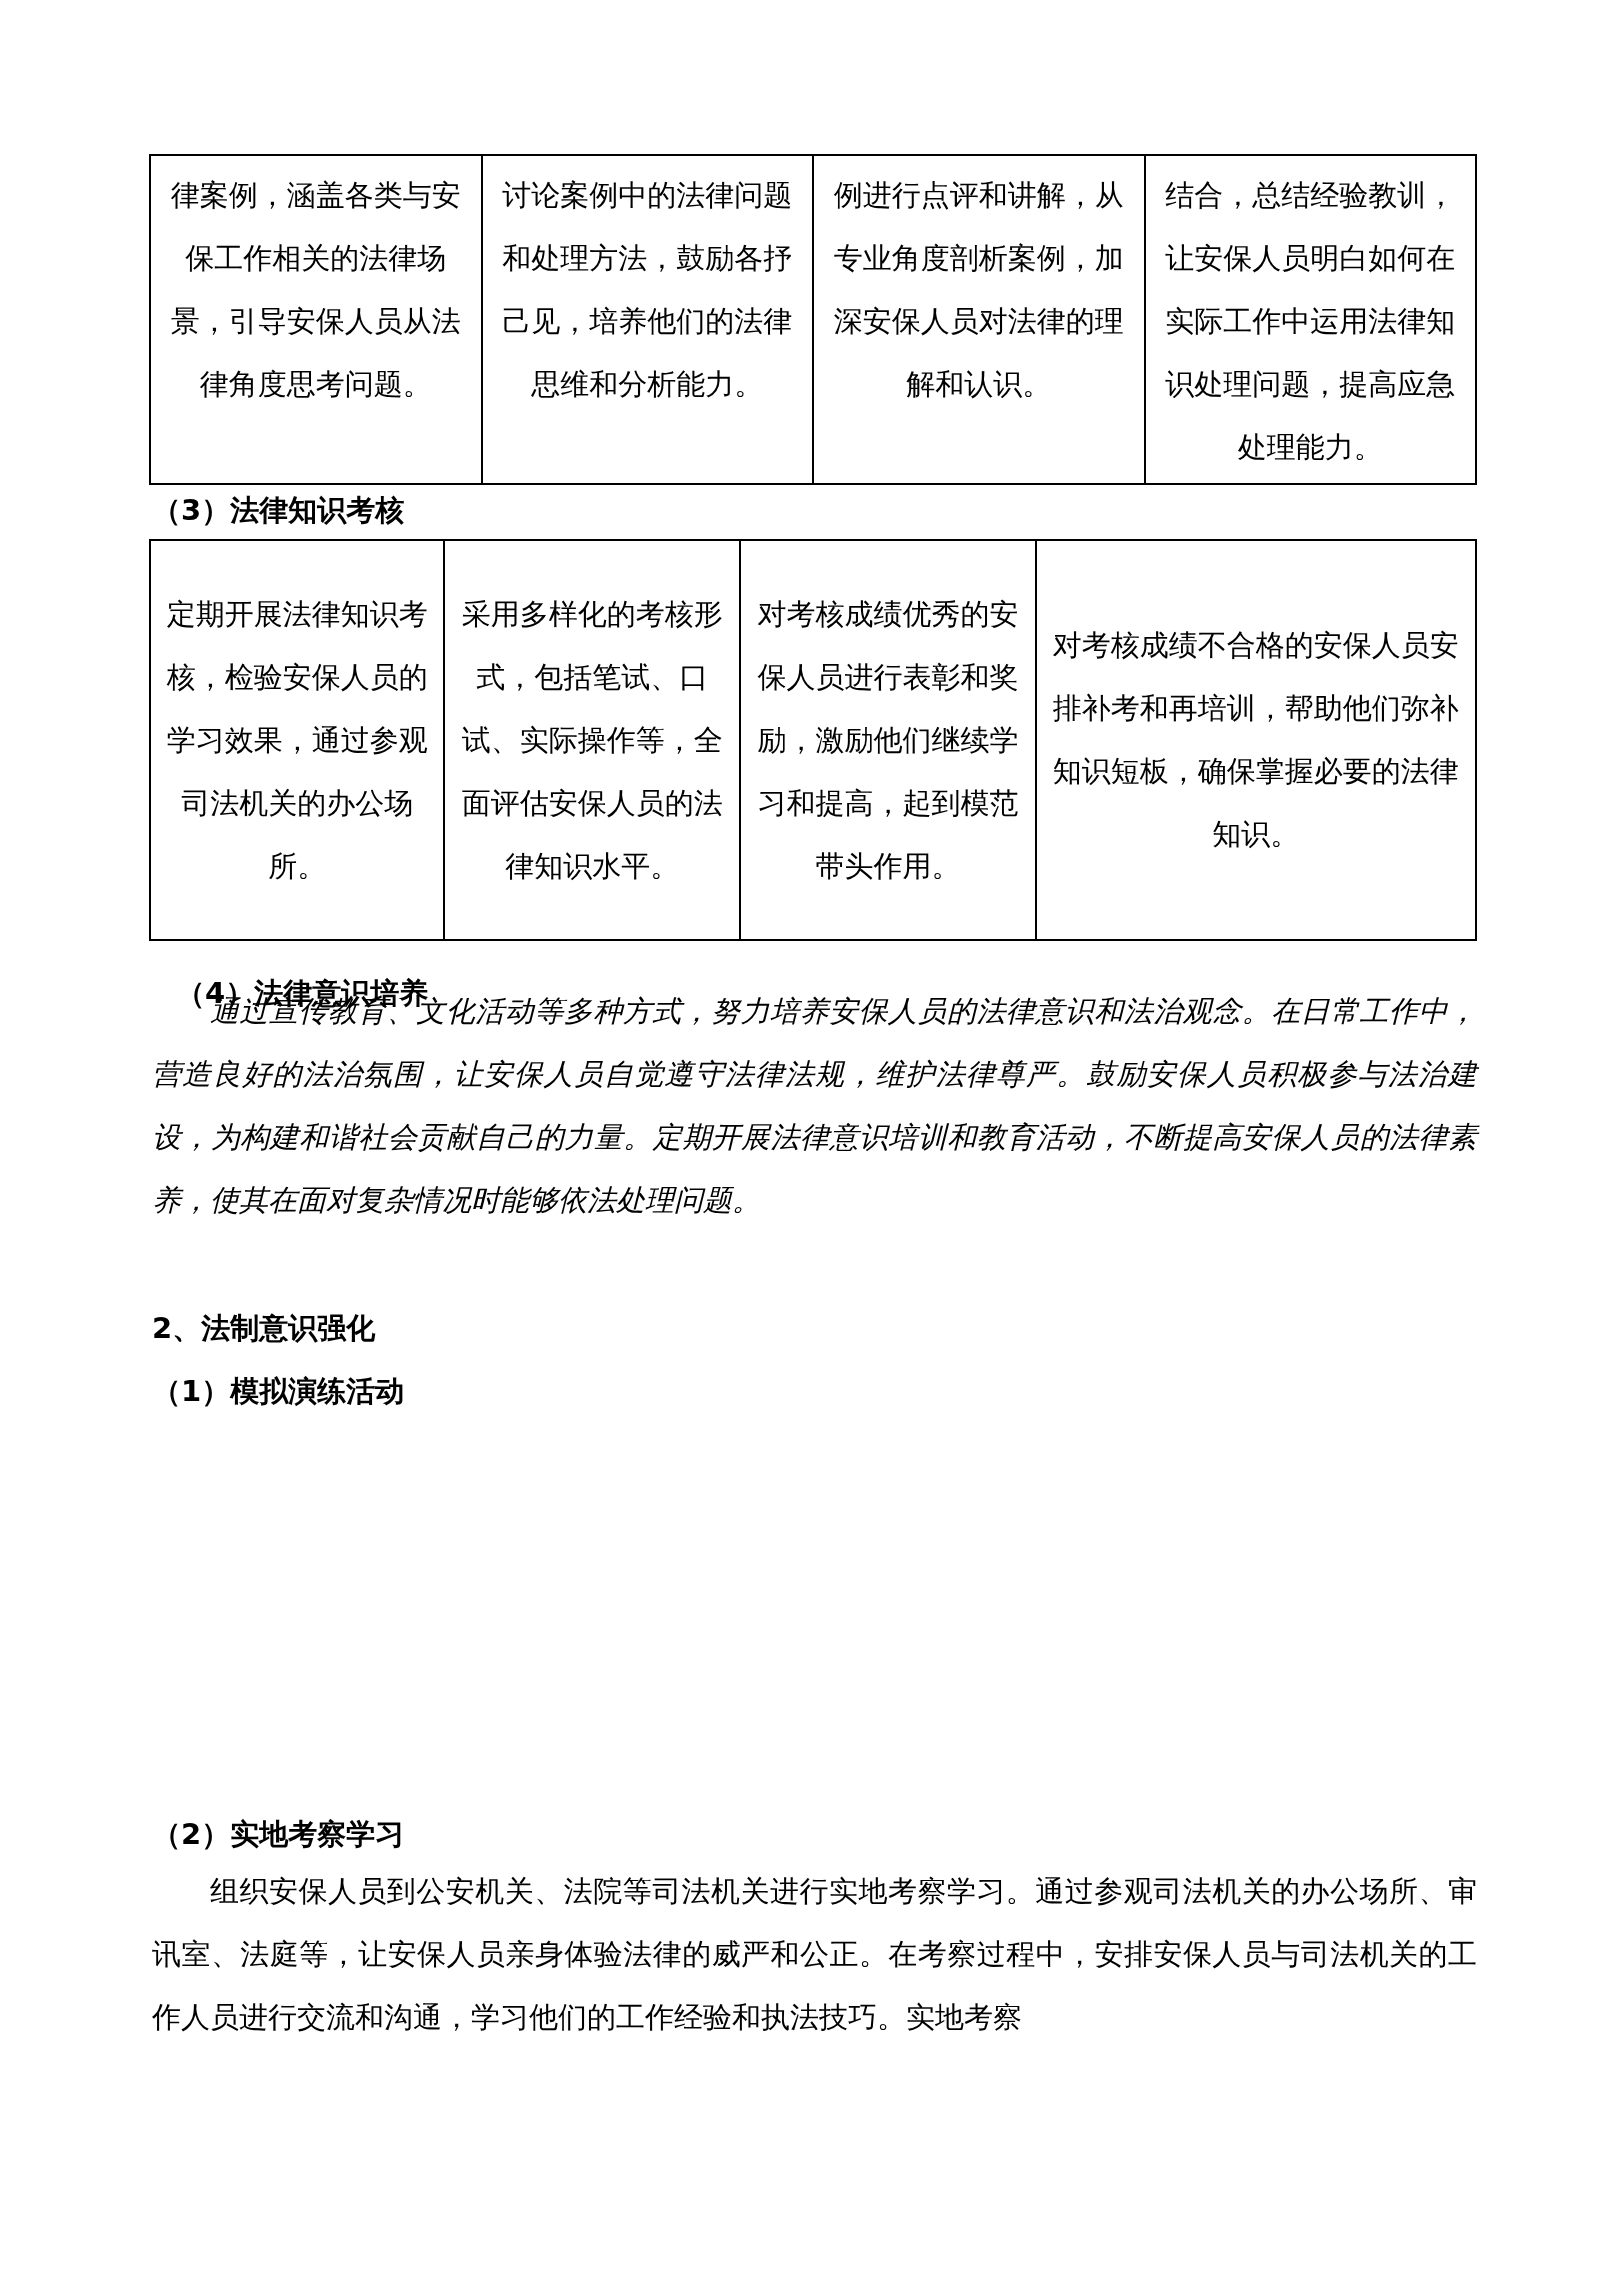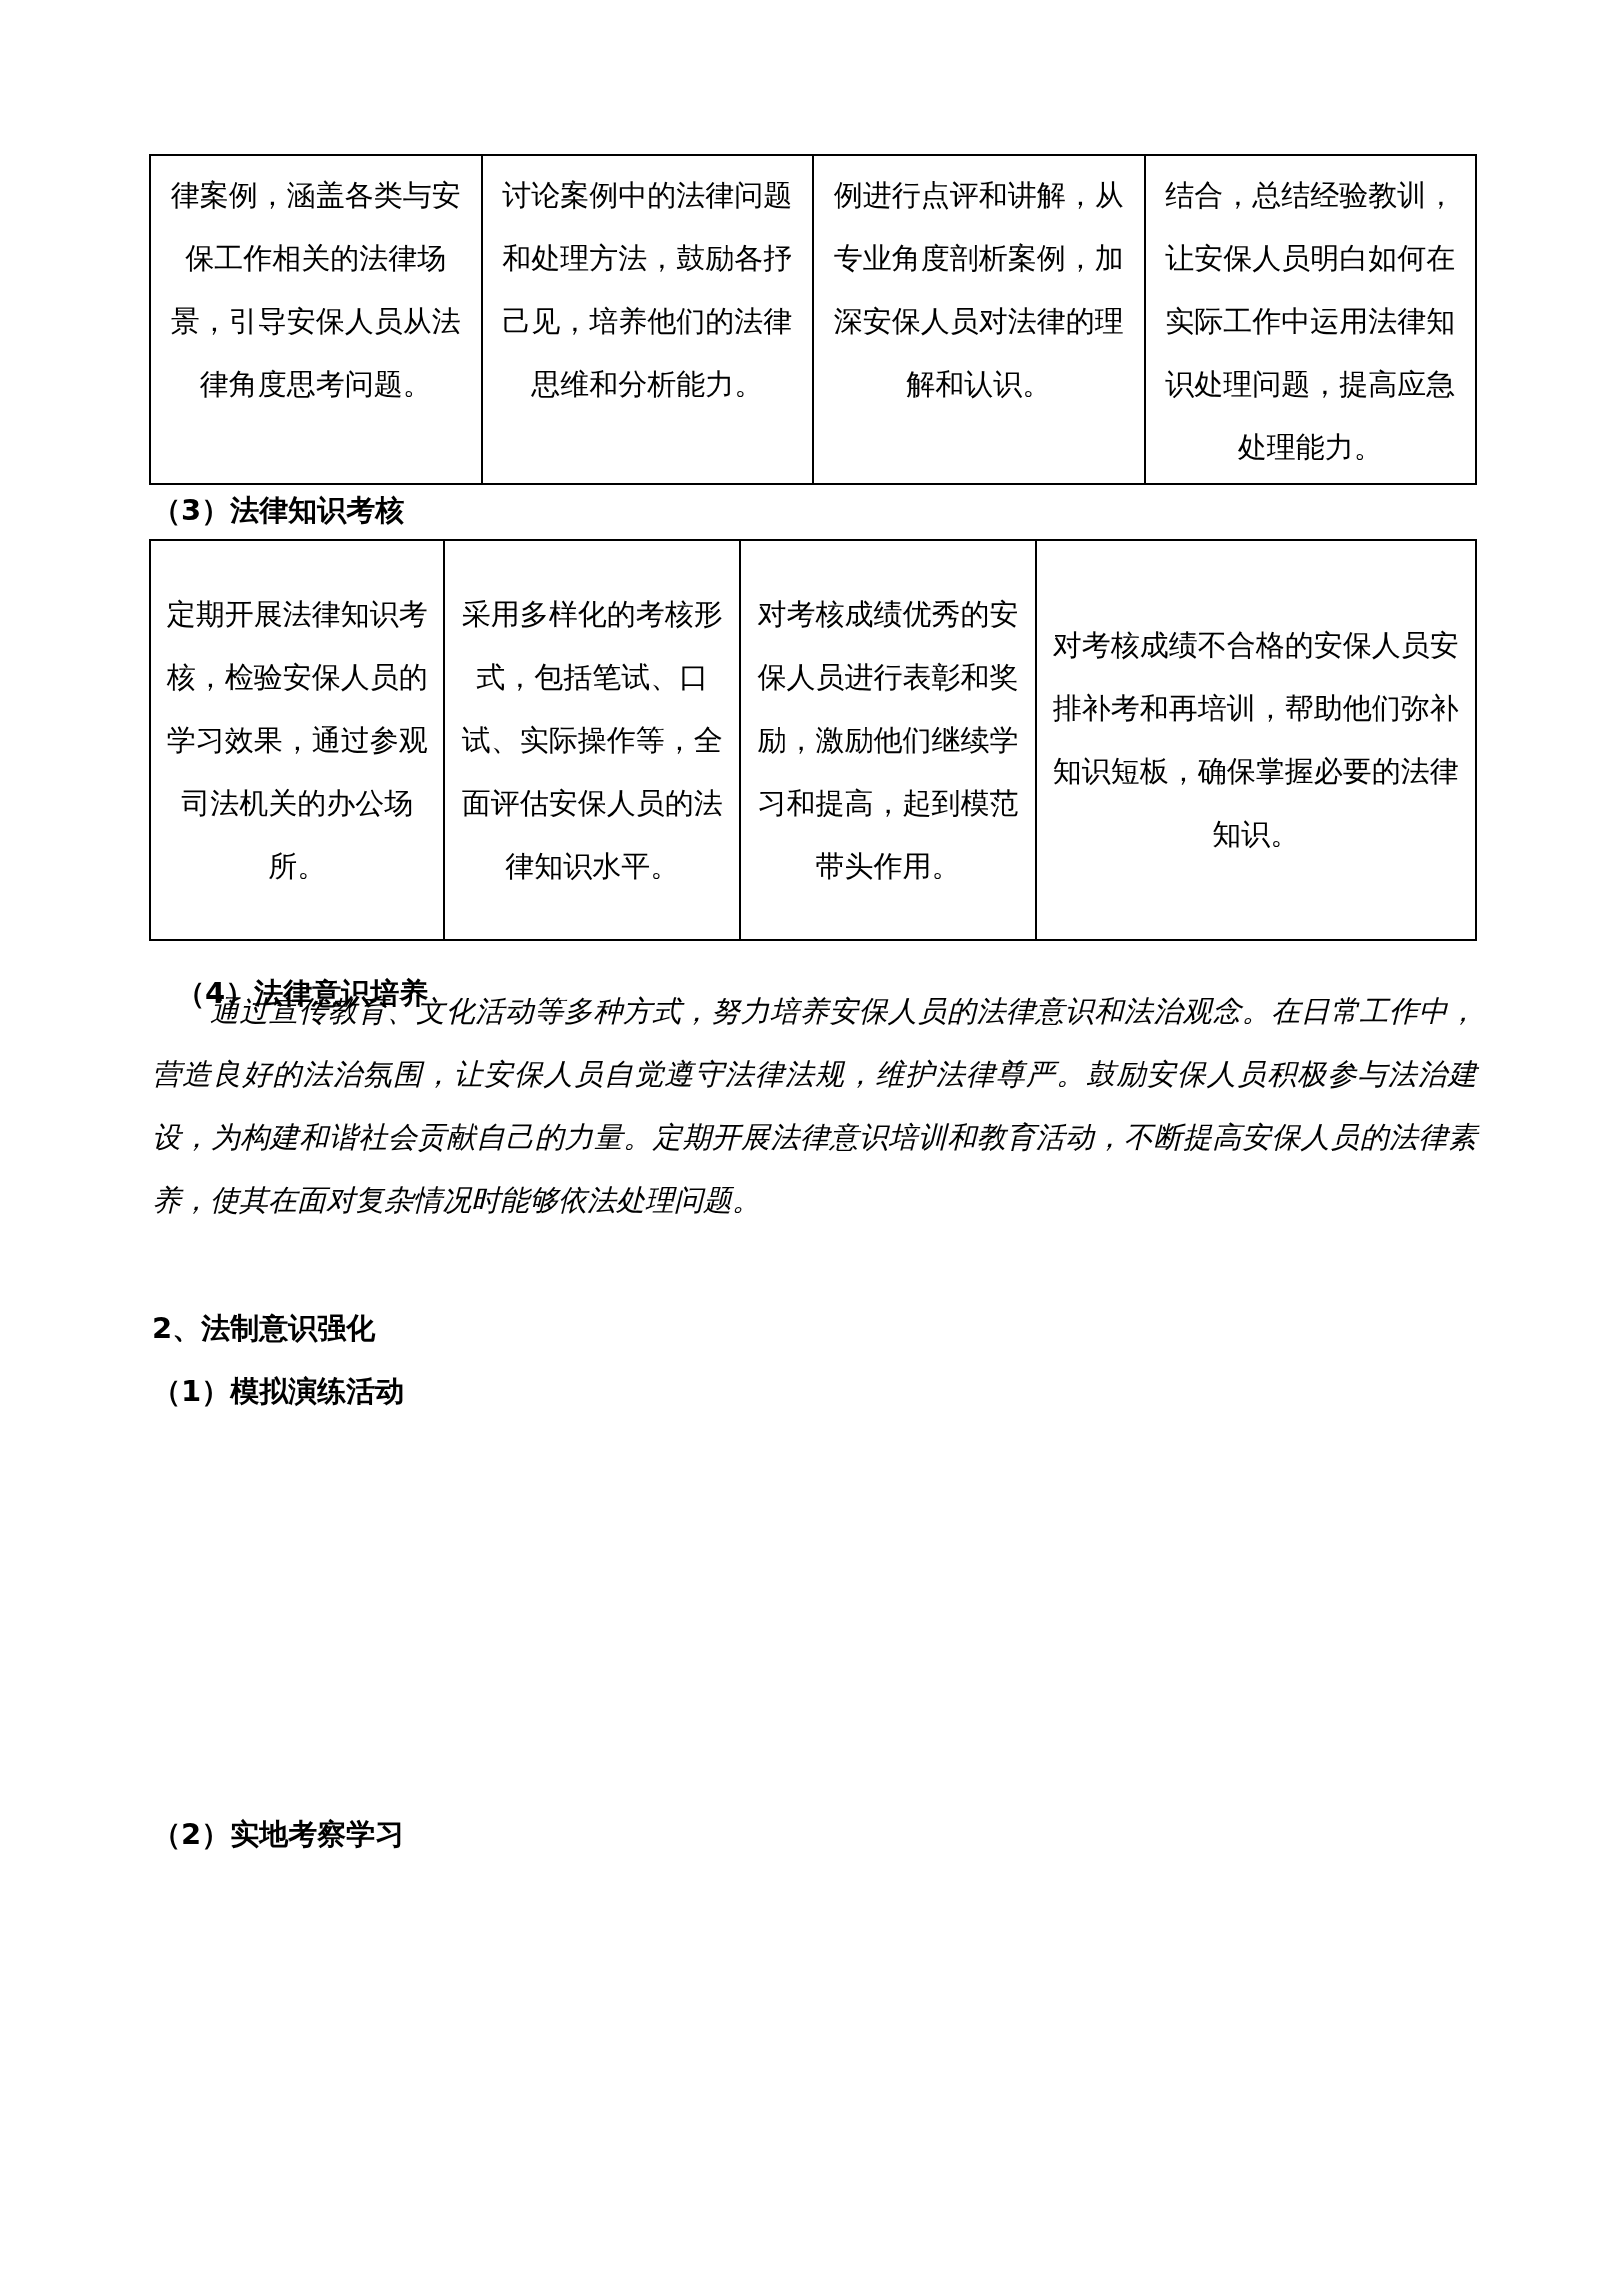--- a/index.html
+++ b/index.html
@@ -65,15 +65,16 @@
     </table>
 
   <div class="heading" style="top:974px;margin-left:24px;">（4）法律意识培养</div>
   <div class="para" style="top:980px;font-style:italic;">通过宣传教育、文化活动等多种方式，努力培养安保人员的法律意识和法治观念。在日常工作中，营造良好的法治氛围，让安保人员自觉遵守法律法规，维护法律尊严。鼓励安保人员积极参与法治建设，为构建和谐社会贡献自己的力量。定期开展法律意识培训和教育活动，不断提高安保人员的法律素养，使其在面对复杂情况时能够依法处理问题。</div>
 
   <div class="heading" style="top:1309px;">2、法制意识强化</div>
 
   <div class="heading" style="top:1372px;">（1）模拟演练活动</div>
 
   <div class="heading" style="top:1815px;">（2）实地考察学习</div>
+  <div class="para" style="top:1860px;">组织安保人员到公安机关、法院等司法机关进行实地考察学习。通过参观司法机关的办公场所、审讯室、法庭等，让安保人员亲身体验法律的威严和公正。在考察过程中，安排安保人员与司法机关的工作人员进行交流和沟通，学习他们的工作经验和执法技巧。实地考察</div>
 
 </div>
 
 
 </body></html>

